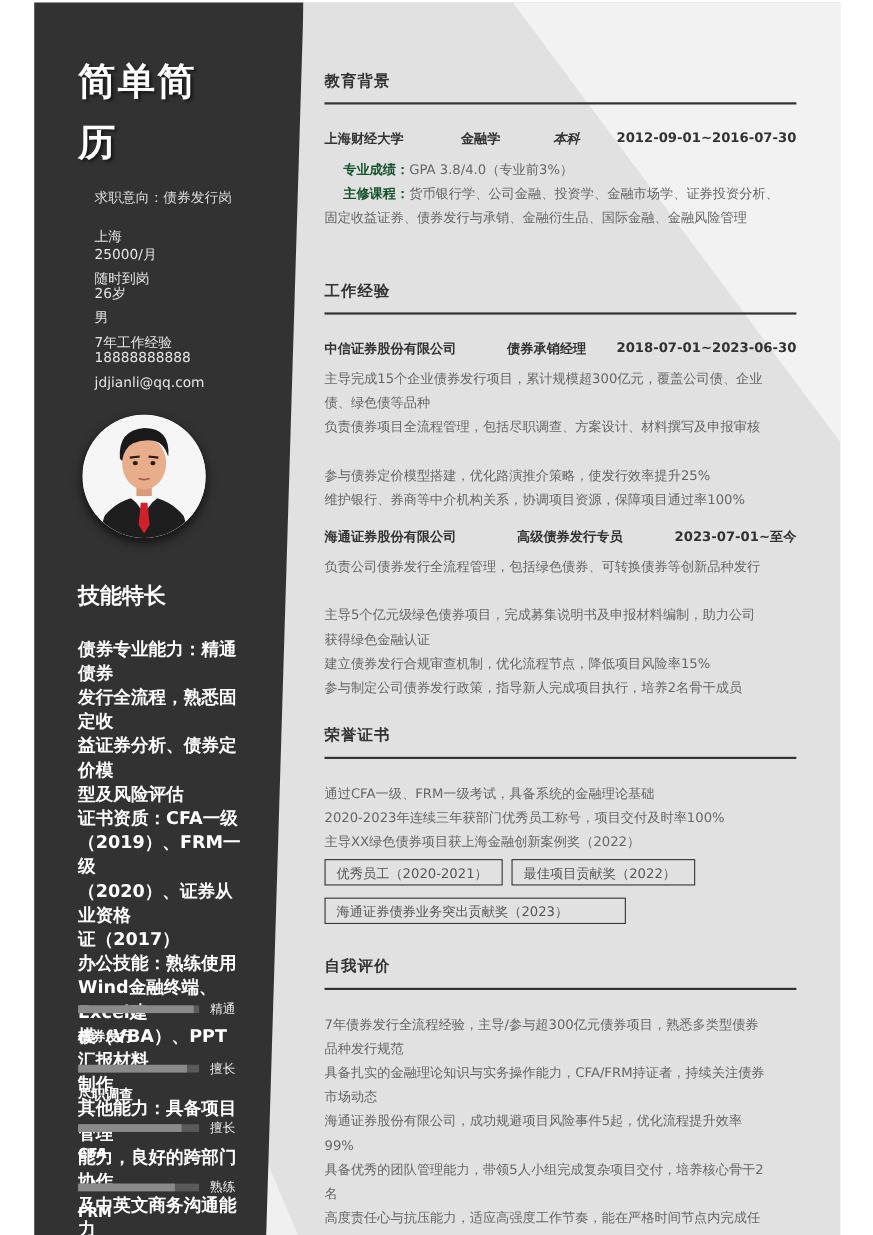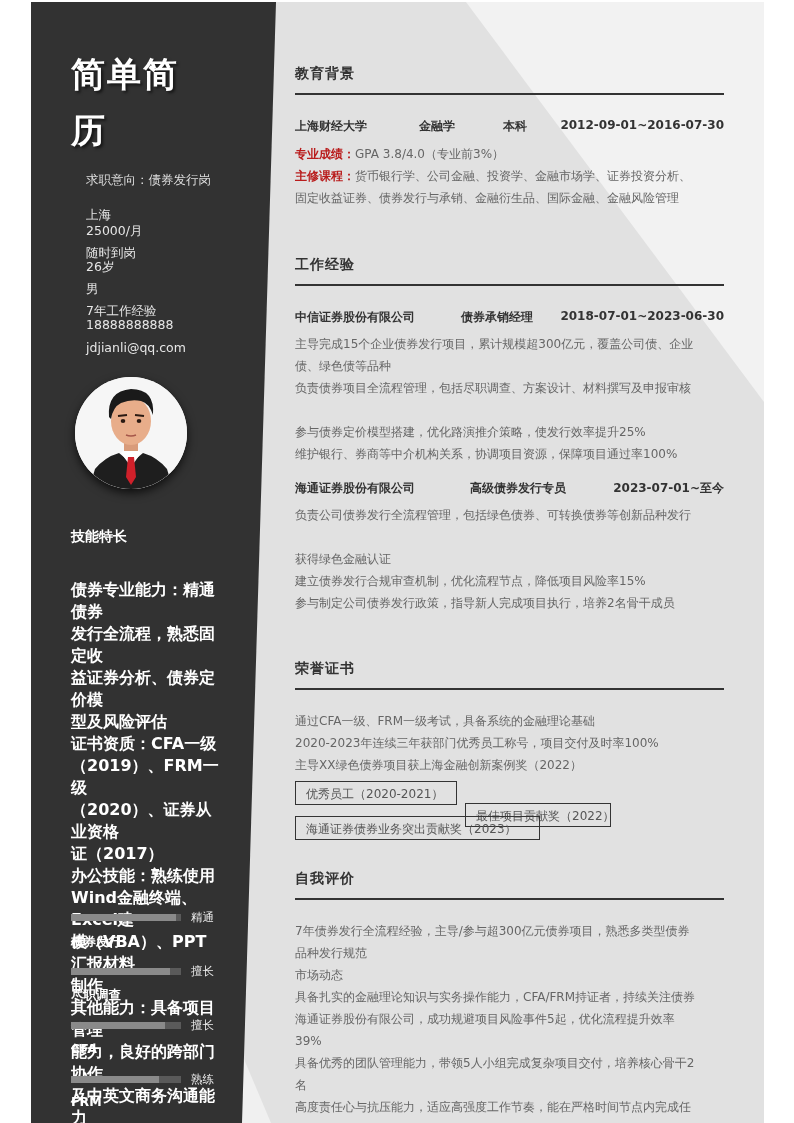--- a/index.html
+++ b/index.html
@@ -11,36 +11,36 @@
   .wedge-bottom { position:absolute; left:0; top:0; width:733px; height:1121px; background:#f0f0f0;
                  clip-path: polygon(210px 1050px, 240px 1121px, 210px 1121px); }
   .sidebar { position:absolute; left:0; top:0; width:245px; height:1121px; background:#323232;
              clip-path: polygon(0 0, 245px 0, 211px 1121px, 0 1121px); }
   .name { position:absolute; left:40px; top:44px; width:130px; font-size:34px; font-weight:bold; color:#ffffff;
           line-height:56px; letter-spacing:2px; text-shadow:2px 2px 3px rgba(0,0,0,0.6); }
   .intent { position:absolute; left:55px; top:170px; font-size:12.5px; color:#dddddd; }
   .info { position:absolute; left:55px; font-size:12.5px; color:#e6e6e6; line-height:15px; }
   .avatar { position:absolute; left:44px; top:375px; width:112px; height:112px; border-radius:50%; background:#f5f5f5;
             box-shadow:0 4px 10px rgba(0,0,0,0.7); overflow:hidden; }
-  .side-title { position:absolute; left:40px; top:526px; font-size:14px; font-weight:bold; color:#ffffff; }
+  .side-title { position:absolute; left:40px; top:526px; font-size:20px; font-weight:bold; color:#ffffff; }
   .skills-text { position:absolute; left:40px; top:577px; width:150px; font-size:16px; line-height:22px; color:#eeeeee; }
   .skills-text b { color:#ffffff; }
   .bar-row { position:absolute; left:40px; width:150px; height:14px; }
   .bar-track { position:absolute; left:0; top:4px; width:110px; height:7px; background:#5a5a5a; }
   .bar-fill { position:absolute; left:0; top:0; height:7px; background:#8a8a8a; }
   .bar-level { position:absolute; left:120px; top:0; font-size:11.5px; color:#eeeeee; }
   .bar-name { position:absolute; left:40px; font-size:12.5px; font-weight:bold; color:#ffffff; }
 
   .main { position:absolute; left:264px; top:0; width:430px; color:#555; }
   .sec-title { position:absolute; left:0; font-size:14px; font-weight:bold; color:#333; letter-spacing:1px; }
   .sec-line { position:absolute; left:0; width:429px; height:2px; background:#333; }
   .row-head { position:absolute; left:0; width:429px; font-size:12px; font-weight:bold; color:#333; }
   .row-head span { position:absolute; top:0; white-space:nowrap; }
   .para { position:absolute; left:0; width:429px; font-size:12px; line-height:22px; color:#666; }
-  .para b { color:#b91c1c; }
+  .para b { color:#14532d;margin-left:17px; }
   .tag { position:absolute; height:24px; border:1px solid #333; font-size:12px; line-height:24px; color:#555;
          padding:0 10px; box-sizing:border-box; white-space:nowrap; }
 </style>
 </head>
 <body>
 
 <div class="page">
   <div class="wedge-light"></div>
   <div class="wedge-bottom"></div>
 
@@ -131,21 +131,21 @@
   </div>
   <div class="bar-name" style="top:1092px;">FRM</div>
 
   <div class="main">
 
     <div class="sec-title" style="top:63px;">教育背景</div>
     <div class="sec-line" style="top:91px;"></div>
     <div class="row-head" style="top:116px;">
       <span style="left:0;">上海财经大学</span>
       <span style="left:124px;">金融学</span>
-      <span style="left:208px;">本科</span>
+      <span style="left:208px;font-style:italic;">本科</span>
       <span style="right:0;">2012-09-01~2016-07-30</span>
     </div>
     <div class="para" style="top:141px;">
       <div><b>专业成绩：</b><span>GPA 3.8/4.0（专业前3%）</span></div>
       <div><b>主修课程：</b><span>货币银行学、公司金融、投资学、金融市场学、证券投资分析、</span></div>
       <div>固定收益证券、债券发行与承销、金融衍生品、国际金融、金融风险管理</div>
     </div>
 
     <div class="sec-title" style="top:254px;">工作经验</div>
     <div class="sec-line" style="top:282px;"></div>
@@ -165,43 +165,44 @@
     </div>
 
     <div class="row-head" style="top:478px;">
       <span style="left:0;">海通证券股份有限公司</span>
       <span style="left:175px;">高级债券发行专员</span>
       <span style="right:0;">2023-07-01~至今</span>
     </div>
     <div class="para" style="top:502px;">
       <div>负责公司债券发行全流程管理，包括绿色债券、可转换债券等创新品种发行</div>
       <div style="height:22px;"></div>
+      <div>主导5个亿元级绿色债券项目，完成募集说明书及申报材料编制，助力公司</div>
       <div>获得绿色金融认证</div>
       <div>建立债券发行合规审查机制，优化流程节点，降低项目风险率15%</div>
       <div>参与制定公司债券发行政策，指导新人完成项目执行，培养2名骨干成员</div>
     </div>
 
     <div class="sec-title" style="top:658px;">荣誉证书</div>
     <div class="sec-line" style="top:686px;"></div>
     <div class="para" style="top:708px;">
       <div>通过CFA一级、FRM一级考试，具备系统的金融理论基础</div>
       <div>2020-2023年连续三年获部门优秀员工称号，项目交付及时率100%</div>
       <div>主导XX绿色债券项目获上海金融创新案例奖（2022）</div>
     </div>
     <div class="tag" style="top:779px; left:0; width:162px;">优秀员工（2020-2021）</div>
-    <div class="tag" style="top:779px; left:170px; width:146px;margin-top:22px;">最佳项目贡献奖（2022）</div>
-    <div class="tag" style="top:814px; left:0; width:245px;">海通证券债券业务突出贡献奖（2023）</div>
+    <div class="tag" style="top:779px; left:170px; width:167px;">最佳项目贡献奖（2022）</div>
+    <div class="tag" style="top:814px; left:0; width:274px;">海通证券债券业务突出贡献奖（2023）</div>
 
     <div class="sec-title" style="top:868px;">自我评价</div>
     <div class="sec-line" style="top:896px;"></div>
     <div class="para" style="top:918px;">
       <div>7年债券发行全流程经验，主导/参与超300亿元债券项目，熟悉多类型债券</div>
       <div>品种发行规范</div>
+      <div>具备扎实的金融理论知识与实务操作能力，CFA/FRM持证者，持续关注债券</div>
       <div>市场动态</div>
-      <div>具备扎实的金融理论知识与实务操作能力，CFA/FRM持证者，持续关注债券</div>
       <div>海通证券股份有限公司，成功规避项目风险事件5起，优化流程提升效率</div>
-      <div>39%</div>
+      <div>99%</div>
       <div>具备优秀的团队管理能力，带领5人小组完成复杂项目交付，培养核心骨干2</div>
       <div>名</div>
       <div>高度责任心与抗压能力，适应高强度工作节奏，能在严格时间节点内完成任</div>
     </div>
   </div>
 </div>
 
 </body></html>

